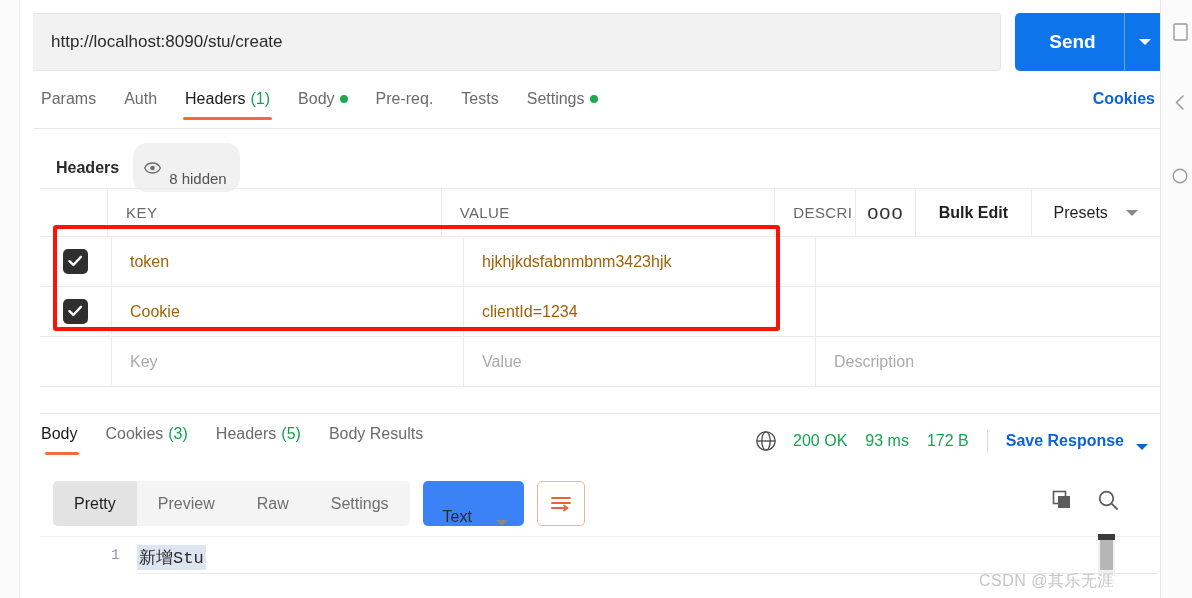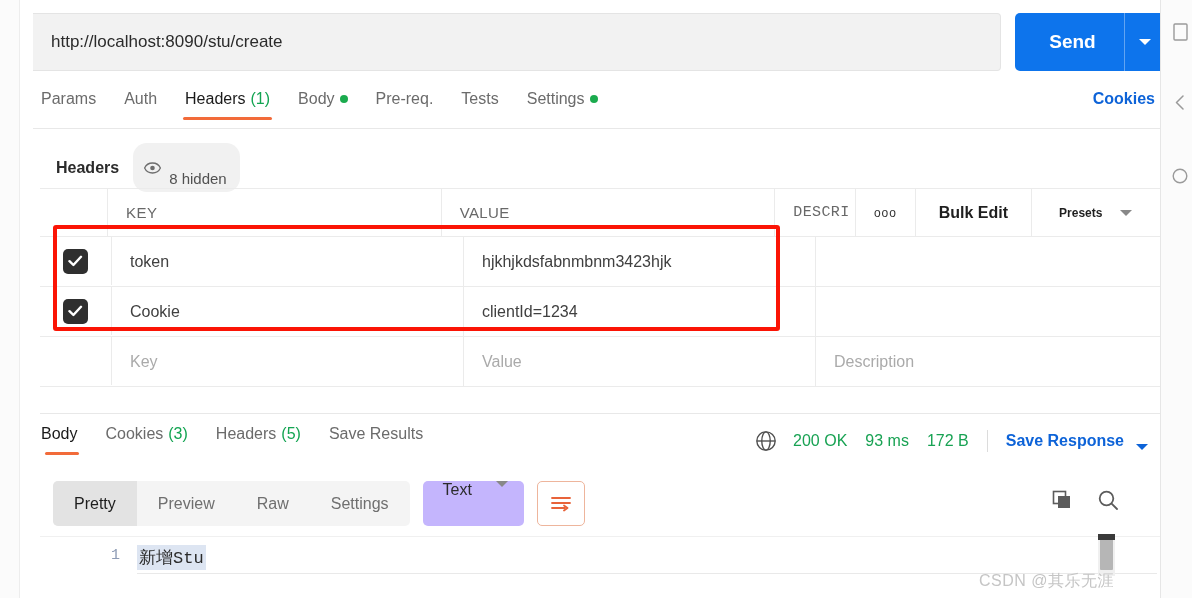--- a/index.html
+++ b/index.html
@@ -164,57 +164,57 @@
     width: 1120px;
     border-top: 1px solid #ebebeb;
   }
   .kv-head {
     display: flex; height: 48px; align-items: center;
     border-bottom: 1px solid #ebebeb;
   }
   .c-check { width: 72px; height: 48px; border-right: 1px solid #ebebeb; }
   .c-key   { width: 352px; }
   .c-val   { width: 352px; }
-  .c-desc  { width: 84px; overflow: hidden; font-family: Liberation Mono, monospace; }
+  .c-desc  { width: 84px; overflow: hidden; }
   .kv-head .c-key, .kv-head .c-val, .kv-head .c-desc {
     height: 48px; display: flex; align-items: center;
     padding-left: 18px; border-right: 1px solid #ebebeb;
     font-size: 15px; color: #686868; letter-spacing: .4px;
   }
   .kv-head .c-desc { border-right: 1px solid #ebebeb; }
   .hd-dots {
     width: 64px; height: 48px;
     display: flex; align-items: center; justify-content: center;
     border-right: 1px solid #ebebeb; cursor: pointer;
-    color: #333; font-size: 12px; letter-spacing: 1px;
+    color: #333; font-size: 20px; letter-spacing: 1px;
   }
   .hd-bulk {
     width: 122px; height: 48px;
     display: flex; align-items: center; justify-content: center;
     border-right: 1px solid #ebebeb; cursor: pointer;
     font-size: 16px; color: #1f1f1f; font-weight: bold;
   }
   .hd-presets {
     width: 136px; height: 48px;
     display: flex; align-items: center; justify-content: center; gap: 12px;
     cursor: pointer;
-    font-size: 12px; color: #1f1f1f; font-weight: bold;
+    font-size: 16px; color: #1f1f1f; font-weight: normal;
   }
 
   .kv-row {
     display: flex; height: 50px; align-items: stretch;
     border-bottom: 1px solid #ebebeb;
   }
   .kv-row .c-check {
     display: flex; align-items: center; justify-content: center;
   }
   .kv-row .c-key, .kv-row .c-val {
     display: flex; align-items: center; padding-left: 18px;
     border-right: 1px solid #ebebeb;
-    font-size: 16px; color: #404040;
+    font-size: 16px; color: #a16207;
   }
   .kv-row .c-desc-wide {
     flex: 1; display: flex; align-items: center; padding-left: 18px;
     font-size: 16px; color: #222;
   }
   .kv-row.placeholder .c-key,
   .kv-row.placeholder .c-val,
   .kv-row.placeholder .c-desc-wide { color: #aaaaaa; }
 
   .cb {
@@ -280,22 +280,22 @@
   .seg {
     display: flex; background: #f4f4f4; border-radius: 5px; overflow: hidden;
     height: 45px;
   }
   .seg div {
     display: flex; align-items: center; padding: 0 21px;
     font-size: 16px; color: #6f6f6f; cursor: pointer;
   }
   .seg div.on { background: #e3e3e3; color: #1d1d1d; }
   .text-sel {
-    height: 45px; background: #c4b5fd; border-radius: 5px;
-    display: flex; align-items: flex-start; gap: 18px;
+    height: 45px; background: #3b82f6; border-radius: 5px;
+    display: flex; align-items: flex-end; gap: 18px;
     padding: 0 16px 0 20px; cursor: pointer;
   }
   .text-sel span { font-size: 16px; color: #2b2b2b; }
   .wrap-btn {
     width: 48px; height: 45px; border: 1px solid #eeb59c;
     border-radius: 5px; background: #fff;
     display: flex; align-items: center; justify-content: center;
     cursor: pointer;
   }
   .resp-actions {
@@ -474,21 +474,21 @@
       </div>
       <div class="rtab">
         <span>Cookies</span>
         <span class="cnt">(3)</span>
       </div>
       <div class="rtab">
         <span>Headers</span>
         <span class="cnt">(5)</span>
       </div>
       <div class="rtab">
-        <span>Save Results</span>
+        <span>Body Results</span>
       </div>
     </div>
 
     <div class="resp-meta">
       <svg class="globe" viewBox="0 0 24 24">
         <circle cx="12" cy="12" r="10" fill="none" stroke="#4f4f4f" stroke-width="1.5"></circle>
         <ellipse cx="12" cy="12" rx="4.6" ry="10" fill="none" stroke="#4f4f4f" stroke-width="1.5"></ellipse>
         <line x1="2" y1="12" x2="22" y2="12" stroke="#4f4f4f" stroke-width="1.5"></line>
       </svg>
       <span class="meta-val">200 OK</span>

